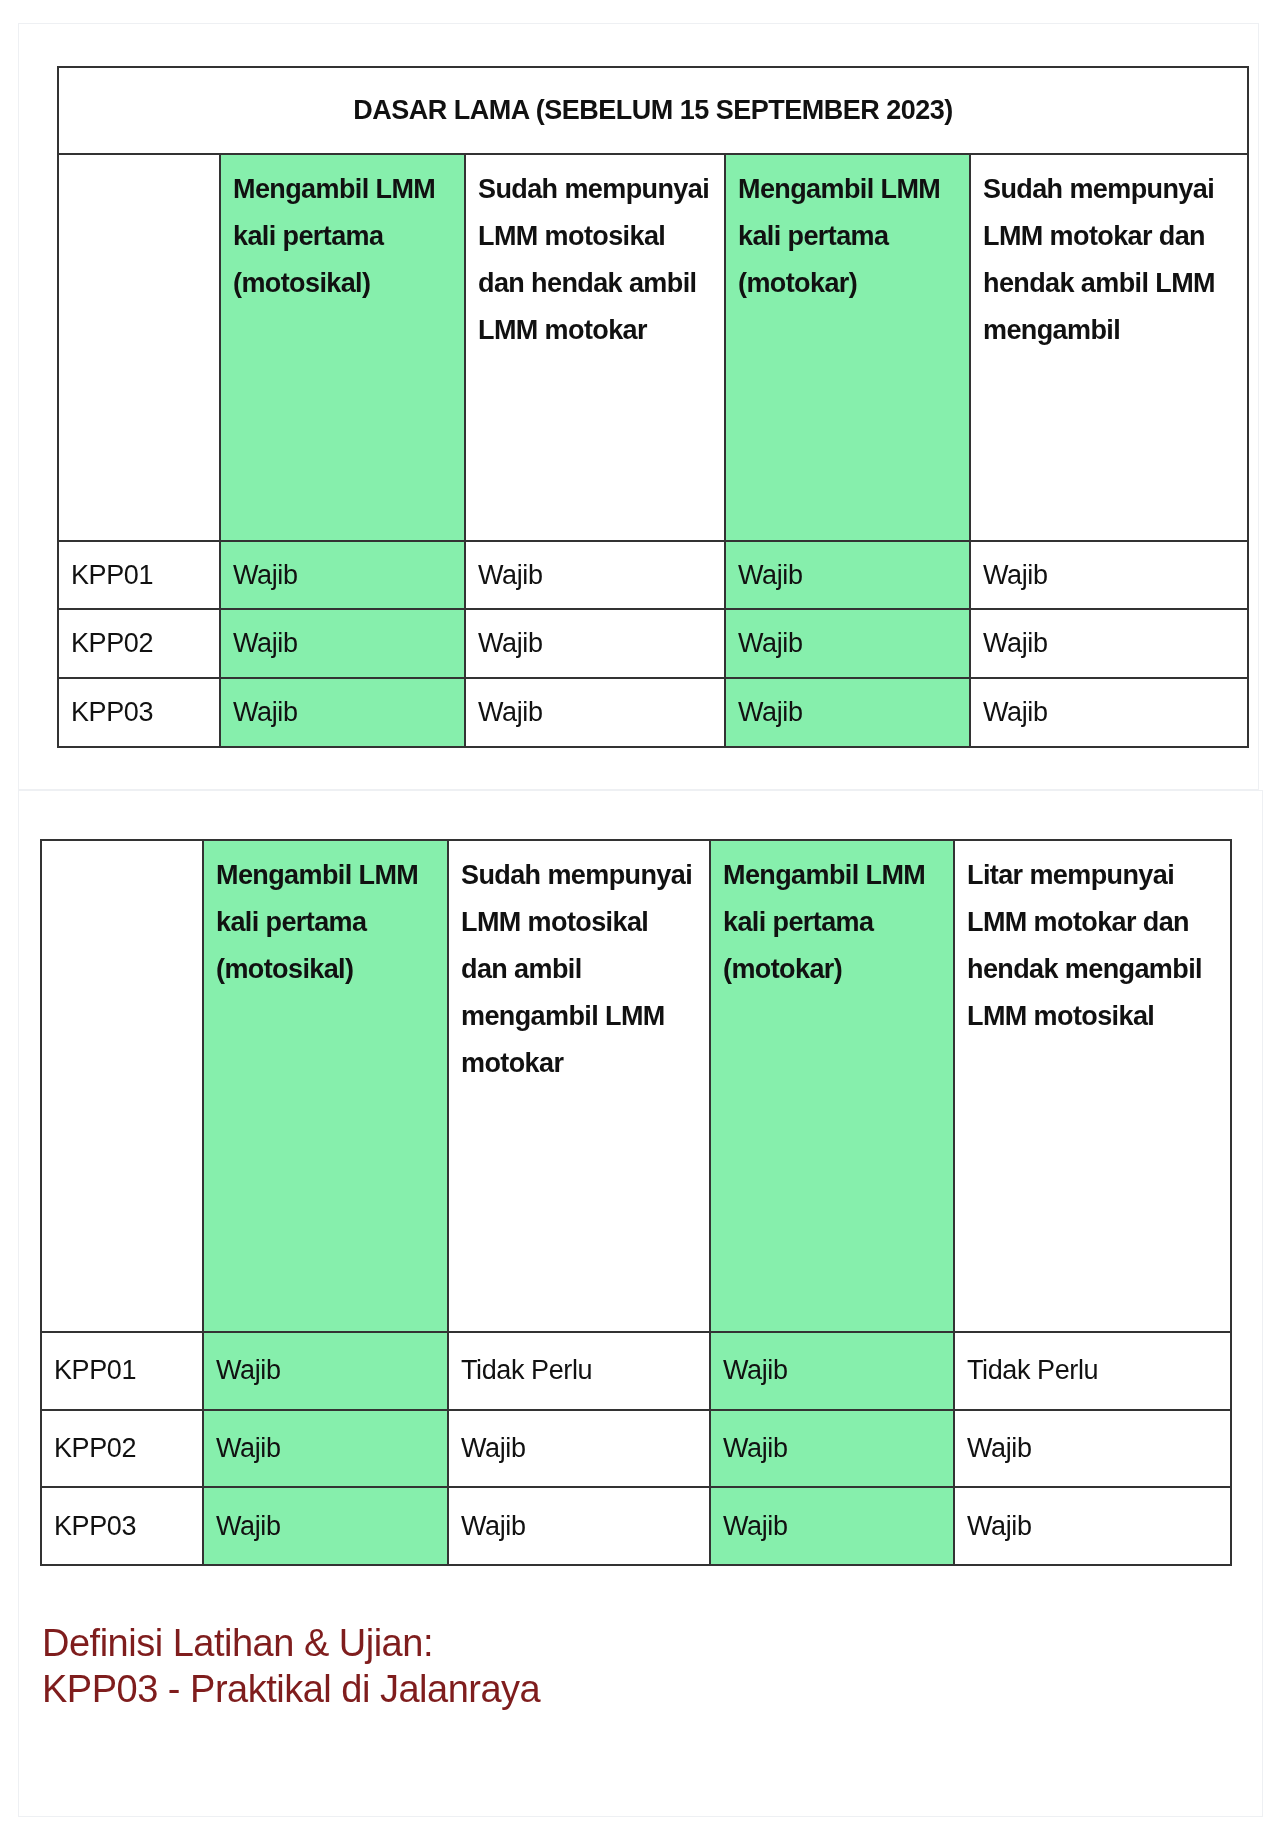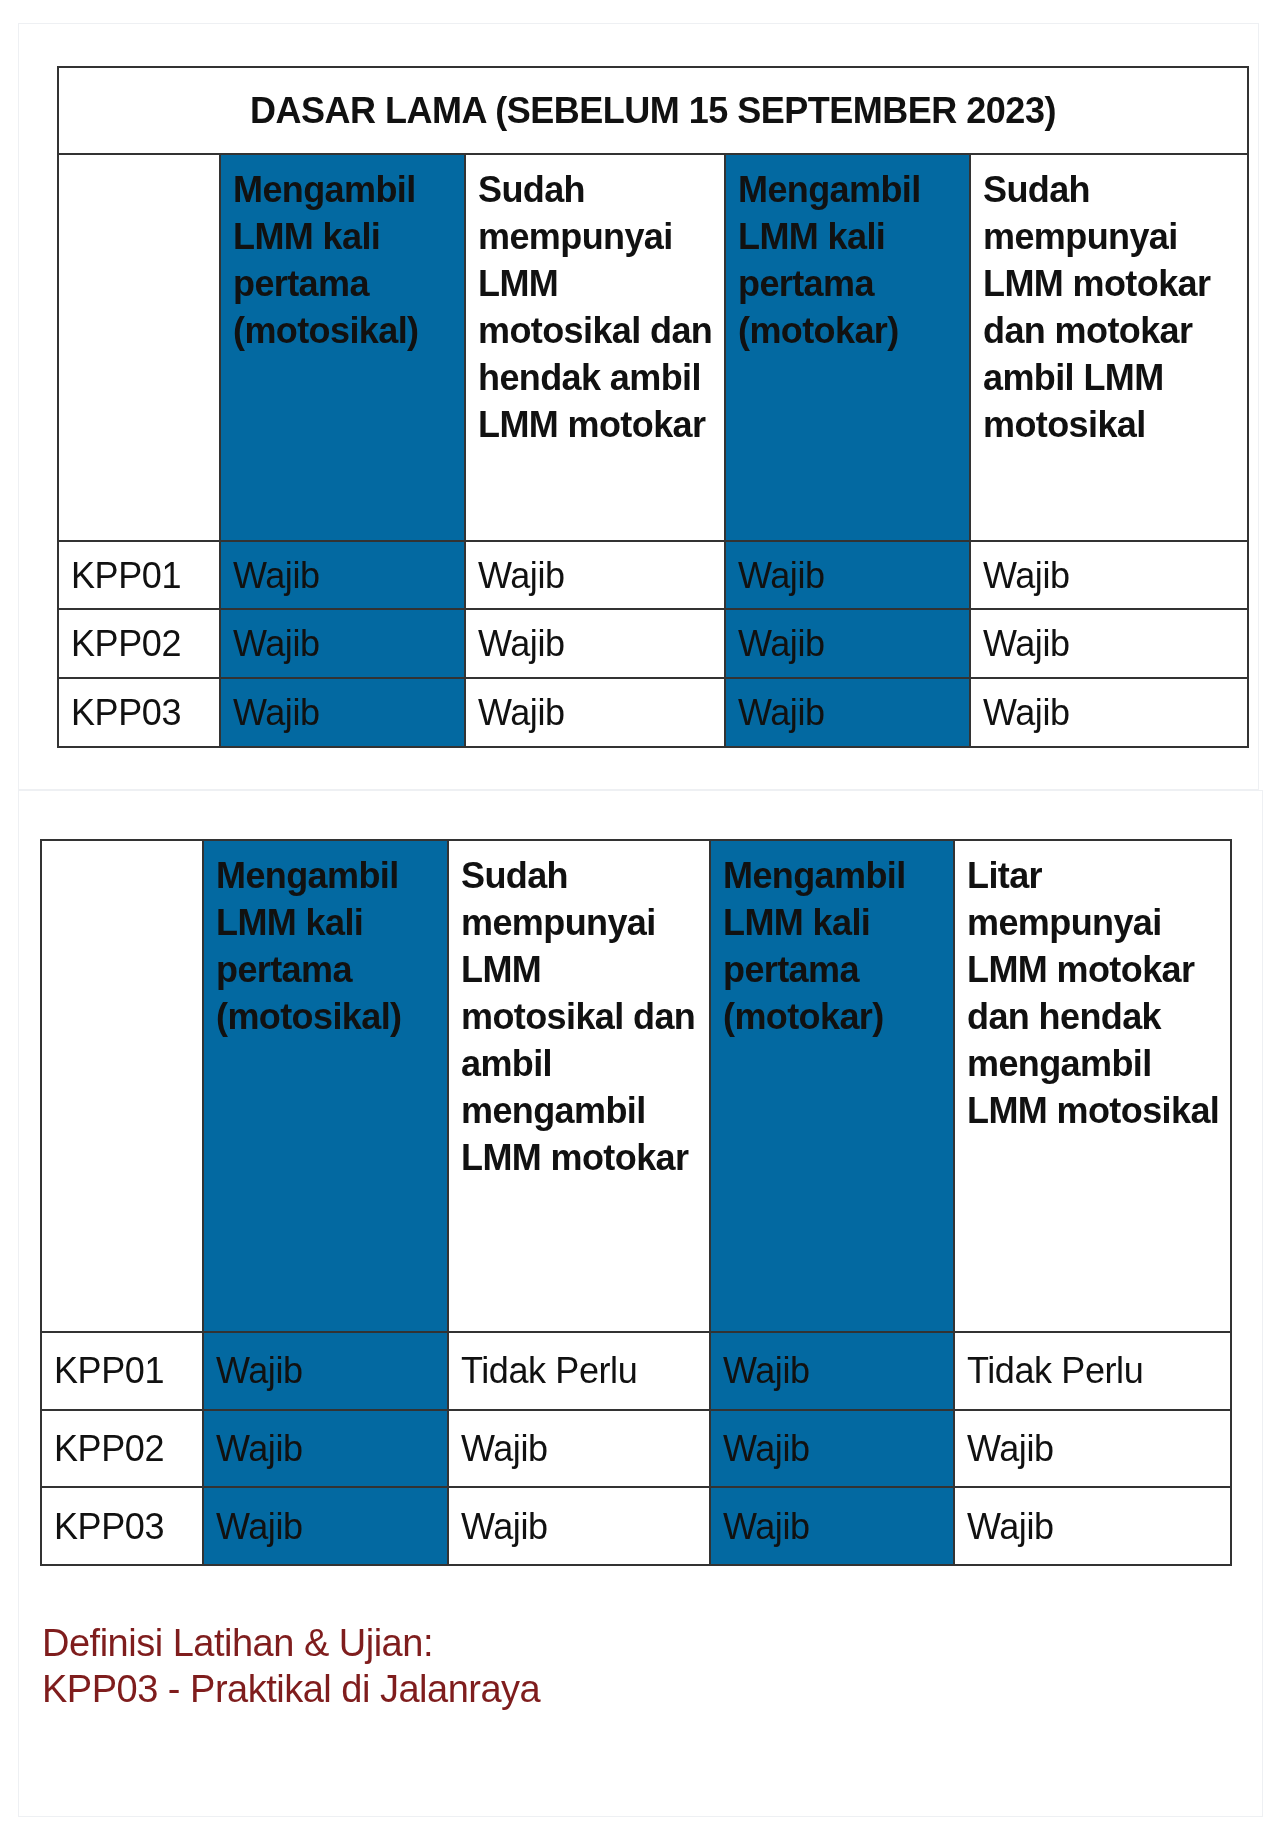--- a/index.html
+++ b/index.html
@@ -14,35 +14,35 @@
   #card1 { left: 18px; top: 23px; width: 1241px; height: 767px; }
   #card2 { left: 18px; top: 790px; width: 1245px; height: 1027px; }
   table.policy {
     position: absolute; border-collapse: collapse; table-layout: fixed;
     border: 2px solid #333333;
   }
   #table1 { left: 57px; top: 66px; width: 1190px; height: 682px; }
   #table2 { left: 40px; top: 839px; width: 1190px; height: 727px; }
   table.policy td, table.policy th {
     border: 2px solid #333333; box-sizing: border-box;
-    font-size: 36px; line-height: 47px; padding: 0 10px 0 12px;
+    font-size: 27px; line-height: 47px; padding: 0 10px 0 12px;
     text-align: left; vertical-align: middle; overflow: hidden;
   }
   table.policy th.title {
     font-weight: bold; text-align: center; height: 81px; padding: 0;
     letter-spacing: -0.5px;
   }
   #table1 tr.hdr td, #table1 tr.hdr th { height: 360px; }
   #table2 tr.hdr td, #table2 tr.hdr th { height: 405px; }
   tr.hdr th {
     font-weight: bold; vertical-align: top; padding-top: 11px;
     letter-spacing: -0.6px; word-wrap: break-word;
   }
   tr.row td { height: 64px; letter-spacing: -0.4px; }
-  .shade { background: #0369a1; margin-left: 19px; }
+  .shade { background: #86efac; margin-left: 19px; }
   .defs {
     position: absolute; left: 42px; top: 1620px;
     font-size: 38px; line-height: 46px; color: #7f1d1d; letter-spacing: -0.5px;
   }
   .defs div { white-space: nowrap; }
 </style>
 </head>
 <body>
 
 <div id="card1" class="card">
@@ -57,21 +57,21 @@
   </colgroup>
   <tbody>
       <tr>
     <th class="title" colspan="5">DASAR LAMA (SEBELUM 15 SEPTEMBER 2023)</th>
   </tr>
   <tr class="hdr">
     <th></th>
     <th class="shade">Mengambil LMM kali pertama (motosikal)</th>
     <th>Sudah mempunyai LMM motosikal dan hendak ambil LMM motokar</th>
     <th class="shade">Mengambil LMM kali pertama (motokar)</th>
-    <th>Sudah mempunyai LMM motokar dan motokar ambil LMM motosikal</th>
+    <th>Sudah mempunyai LMM motokar dan hendak ambil LMM mengambil</th>
   </tr>
   <tr class="row">
     <td>KPP01</td>
     <td class="shade">Wajib</td>
     <td>Wajib</td>
     <td class="shade">Wajib</td>
     <td>Wajib</td>
   </tr>
   <tr class="row">
     <td>KPP02</td>

